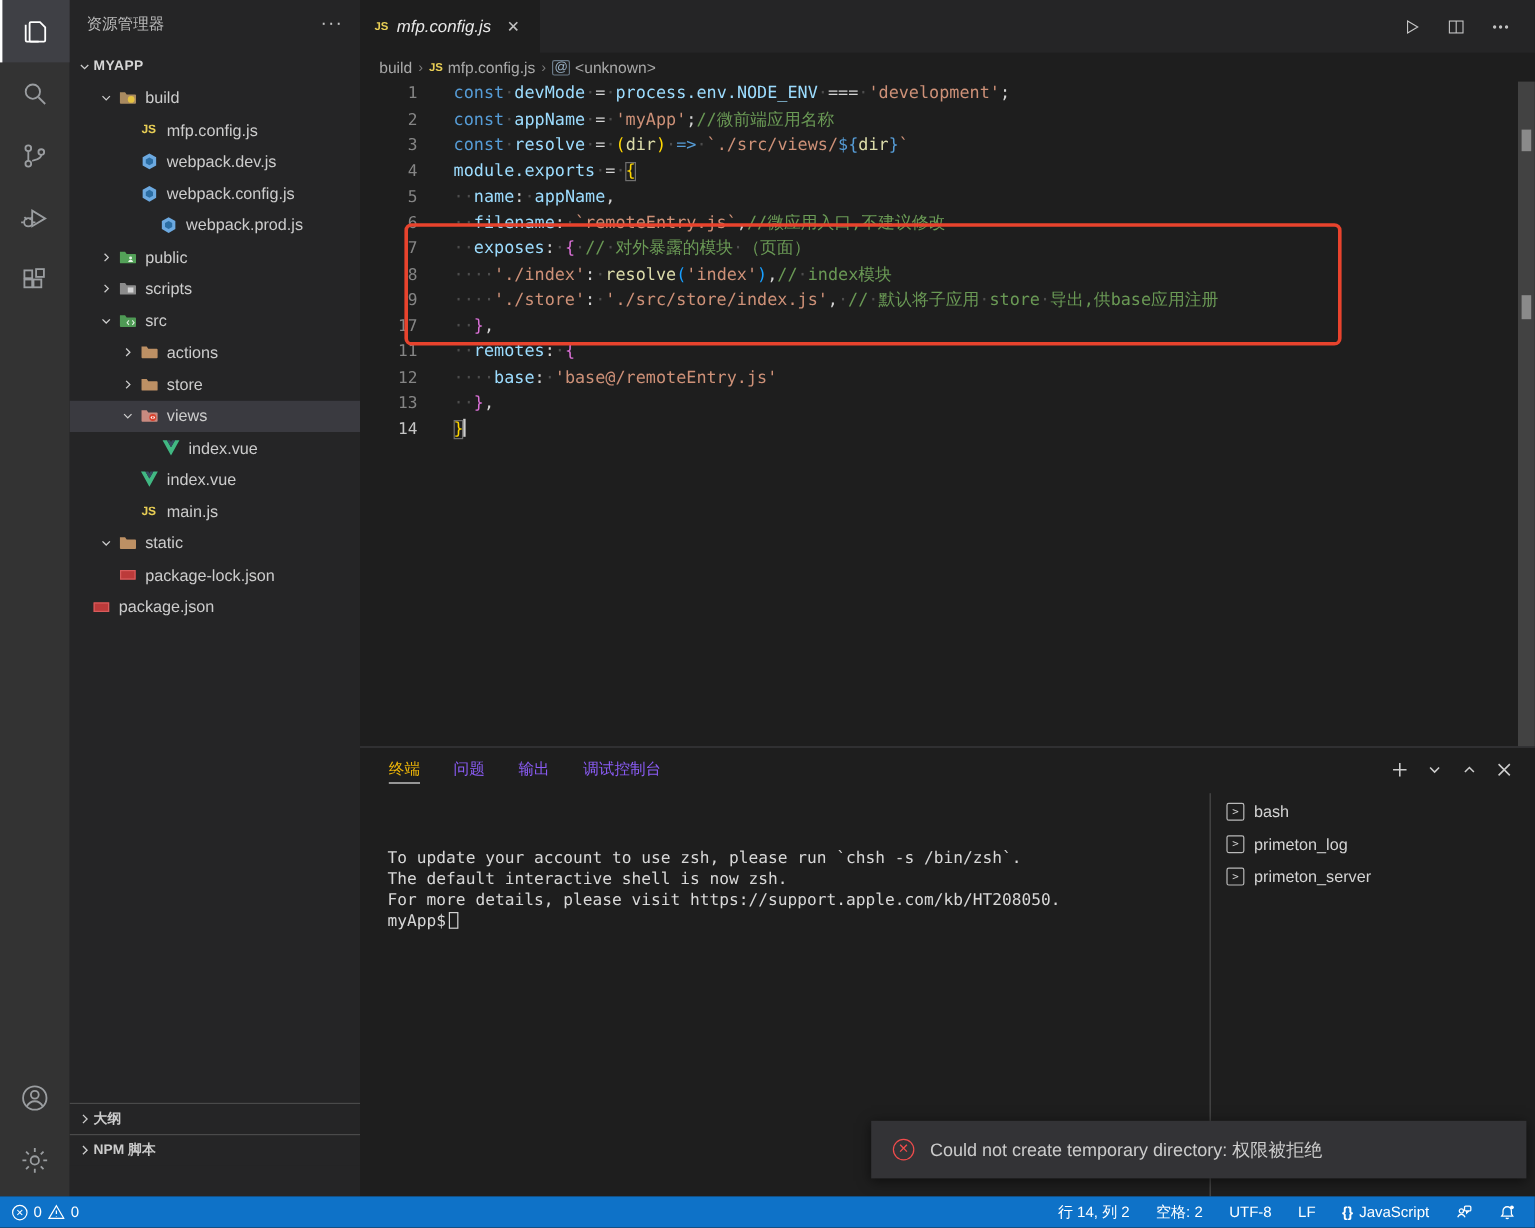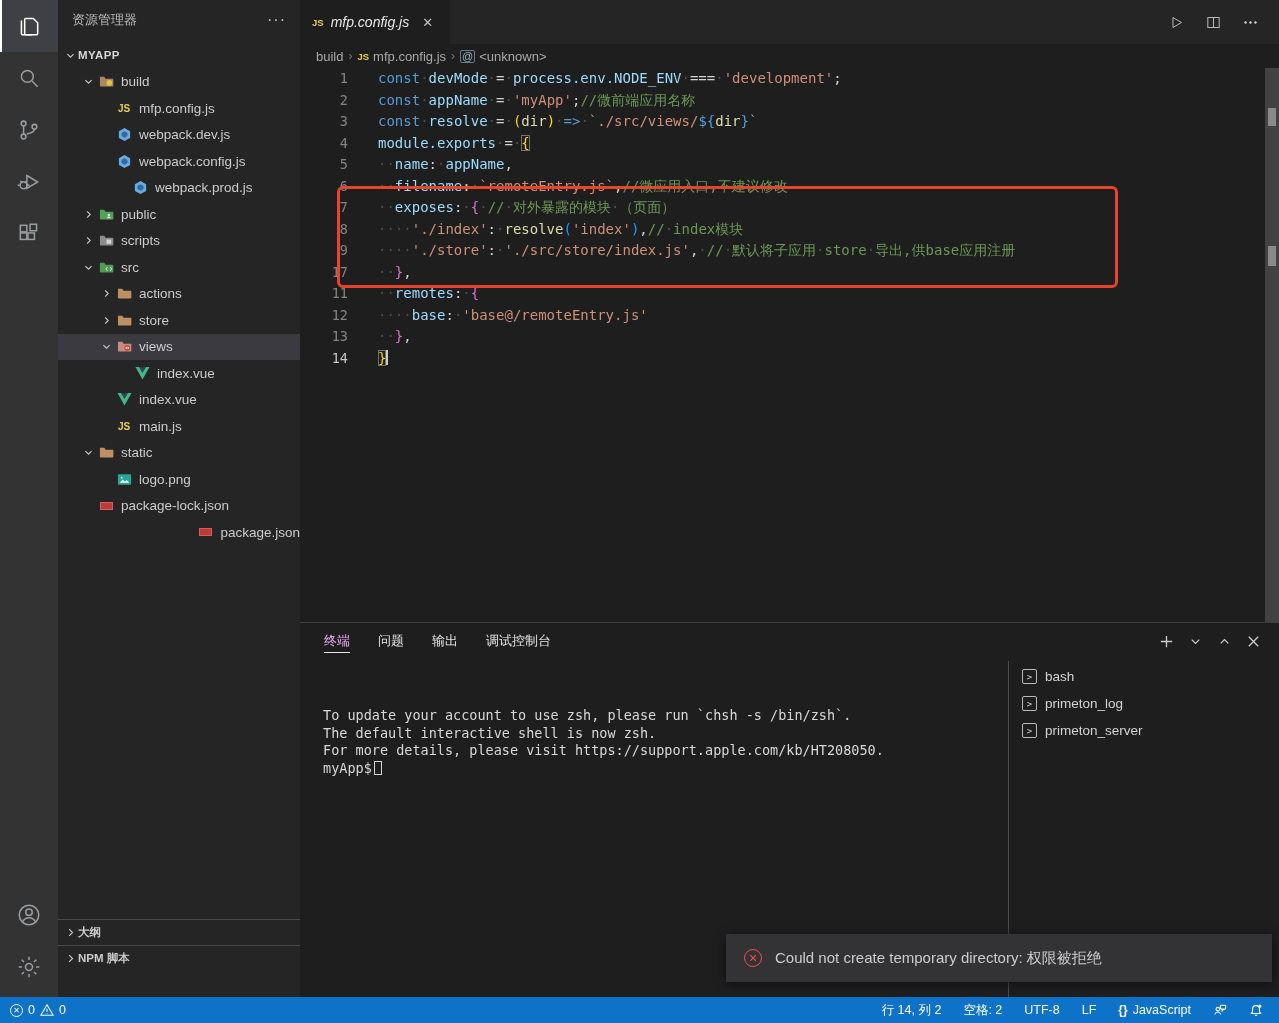--- a/index.html
+++ b/index.html
@@ -64,22 +64,22 @@
 
   #scroll-strip { position:absolute; right:0; top:68px; width:14px; height:554px; background:#424242; }
   .scroll-mark { position:absolute; left:3px; width:8px; background:#8a8a8a; }
 
   
   #annotation-rect { position:absolute; z-index:6; border-radius:6px; pointer-events:none; }
 
   
   #panel { position:absolute; left:300px; top:622px; right:0; bottom:26px; background:#1e1e1e; border-top:1px solid #3e3e42; }
   #panel-tabs { height:36px; display:flex; align-items:center; padding-left:24px; gap:28px; }
-  .ptab { font-size:13px; color:#e5e5e5; cursor:pointer; height:36px; display:flex; align-items:center; position:relative; }
-  .ptab.active { color:#f0abfc; }
+  .ptab { font-size:13px; color:#8b5cf6; cursor:pointer; height:36px; display:flex; align-items:center; position:relative; }
+  .ptab.active { color:#eab308; }
   .ptab.active::after { content:""; position:absolute; left:0; right:0; bottom:6px; height:1.5px; background:#e7e7e7; }
   #panel-actions { margin-left:auto; display:flex; align-items:center; gap:14px; padding-right:18px; }
   #panel-actions .pa { color:#cccccc; cursor:pointer; display:flex; }
   #panel-actions svg { width:15px; height:15px; stroke:#cccccc; fill:none; stroke-width:1.4; }
   #term-divider { position:absolute; left:708px; top:38px; bottom:0; width:1px; background:#4b4b4b; }
   #term-lines { position:absolute; left:23px; top:84px; font-family:"DejaVu Sans Mono","Liberation Mono",monospace; font-size:13.5px; line-height:17.5px; color:#d8d8d8; white-space:pre; }
   .block-cursor { display:inline-block; width:8px; height:14px; border:1px solid #d4d4d4; vertical-align:-2px; margin-left:2px; }
   #term-sessions { position:absolute; left:712px; top:40px; right:0; }
   .sess { height:27px; display:flex; align-items:center; padding-left:10px; gap:8px; color:#d4d4d4; font-size:13.5px; cursor:pointer; }
   .sess-icon { width:15px; height:15px; border:1px solid #b9b9b9; border-radius:2px; color:#cfcfcf; font-size:9px; display:flex; align-items:center; justify-content:center; font-family:"DejaVu Sans Mono",monospace; }
@@ -356,39 +356,28 @@
             <path d="M3.5 6l4.5 4.5L12.5 6"></path>
           </svg>
         </span>
         <span class="ficon">
           <svg viewBox="0 0 16 16">
             <path d="M1 3h4.6L7 5h7.5a.8.8 0 0 1 .8.8v6.7a.8.8 0 0 1-.8.8H1.8a.8.8 0 0 1-.8-.8z" fill="#bd9064"></path>
           </svg>
         </span>
         <span>static</span>
       </div>
-      <div class="trow" style="padding-left: 40px;">
-        <span class="chev"></span>
-        <span class="ficon">
-          <svg viewBox="0 0 16 16">
-            <rect x="1" y="2.5" width="14" height="11" rx="1" fill="#26a69a"></rect>
-            <path d="M3 11.5l3-3.5 2.5 2.5 2-2 2.5 3z" fill="#ffffff"></path>
-            <circle cx="5" cy="6" r="1" fill="#ffffff"></circle>
-          </svg>
-        </span>
-        <span>logo.png</span>
-      </div>
       <div class="trow" style="padding-left: 22px;">
         <span class="chev"></span>
         <span class="ficon">
           <span class="npm-badge"></span>
         </span>
         <span>package-lock.json</span>
       </div>
-      <div class="trow" style=" justify-content: flex-end;">
+      <div class="trow" style="">
         <span class="chev"></span>
         <span class="ficon">
           <span class="npm-badge"></span>
         </span>
         <span>package.json</span>
       </div>
     </div>
   <div class="side-section" id="section-outline">
     <span class="chev">
         <svg viewBox="0 0 16 16">

